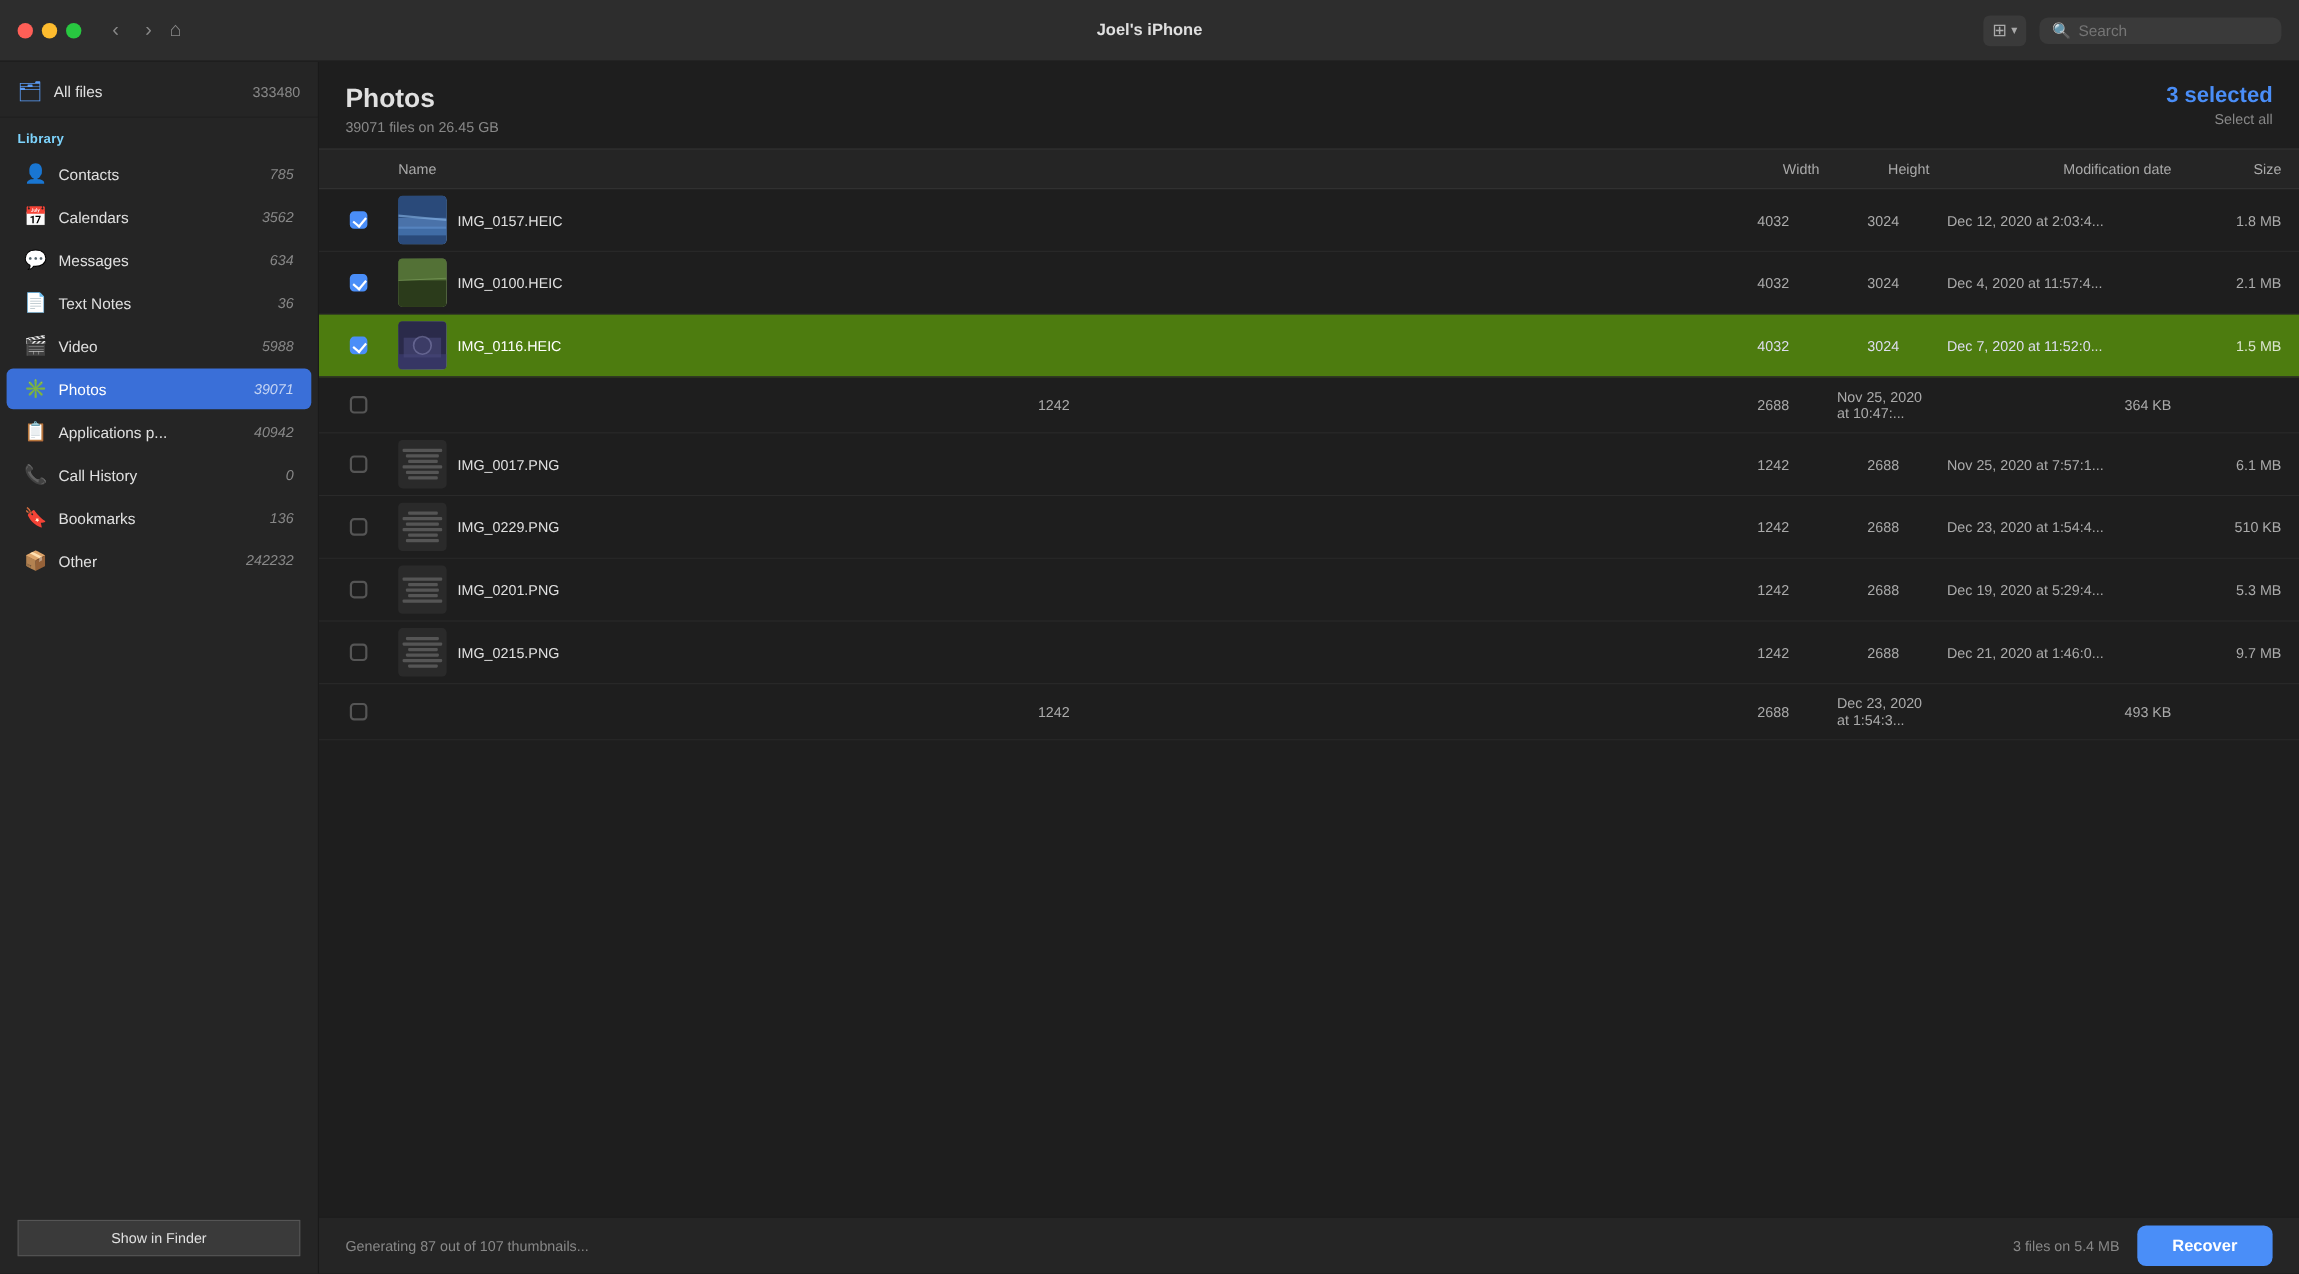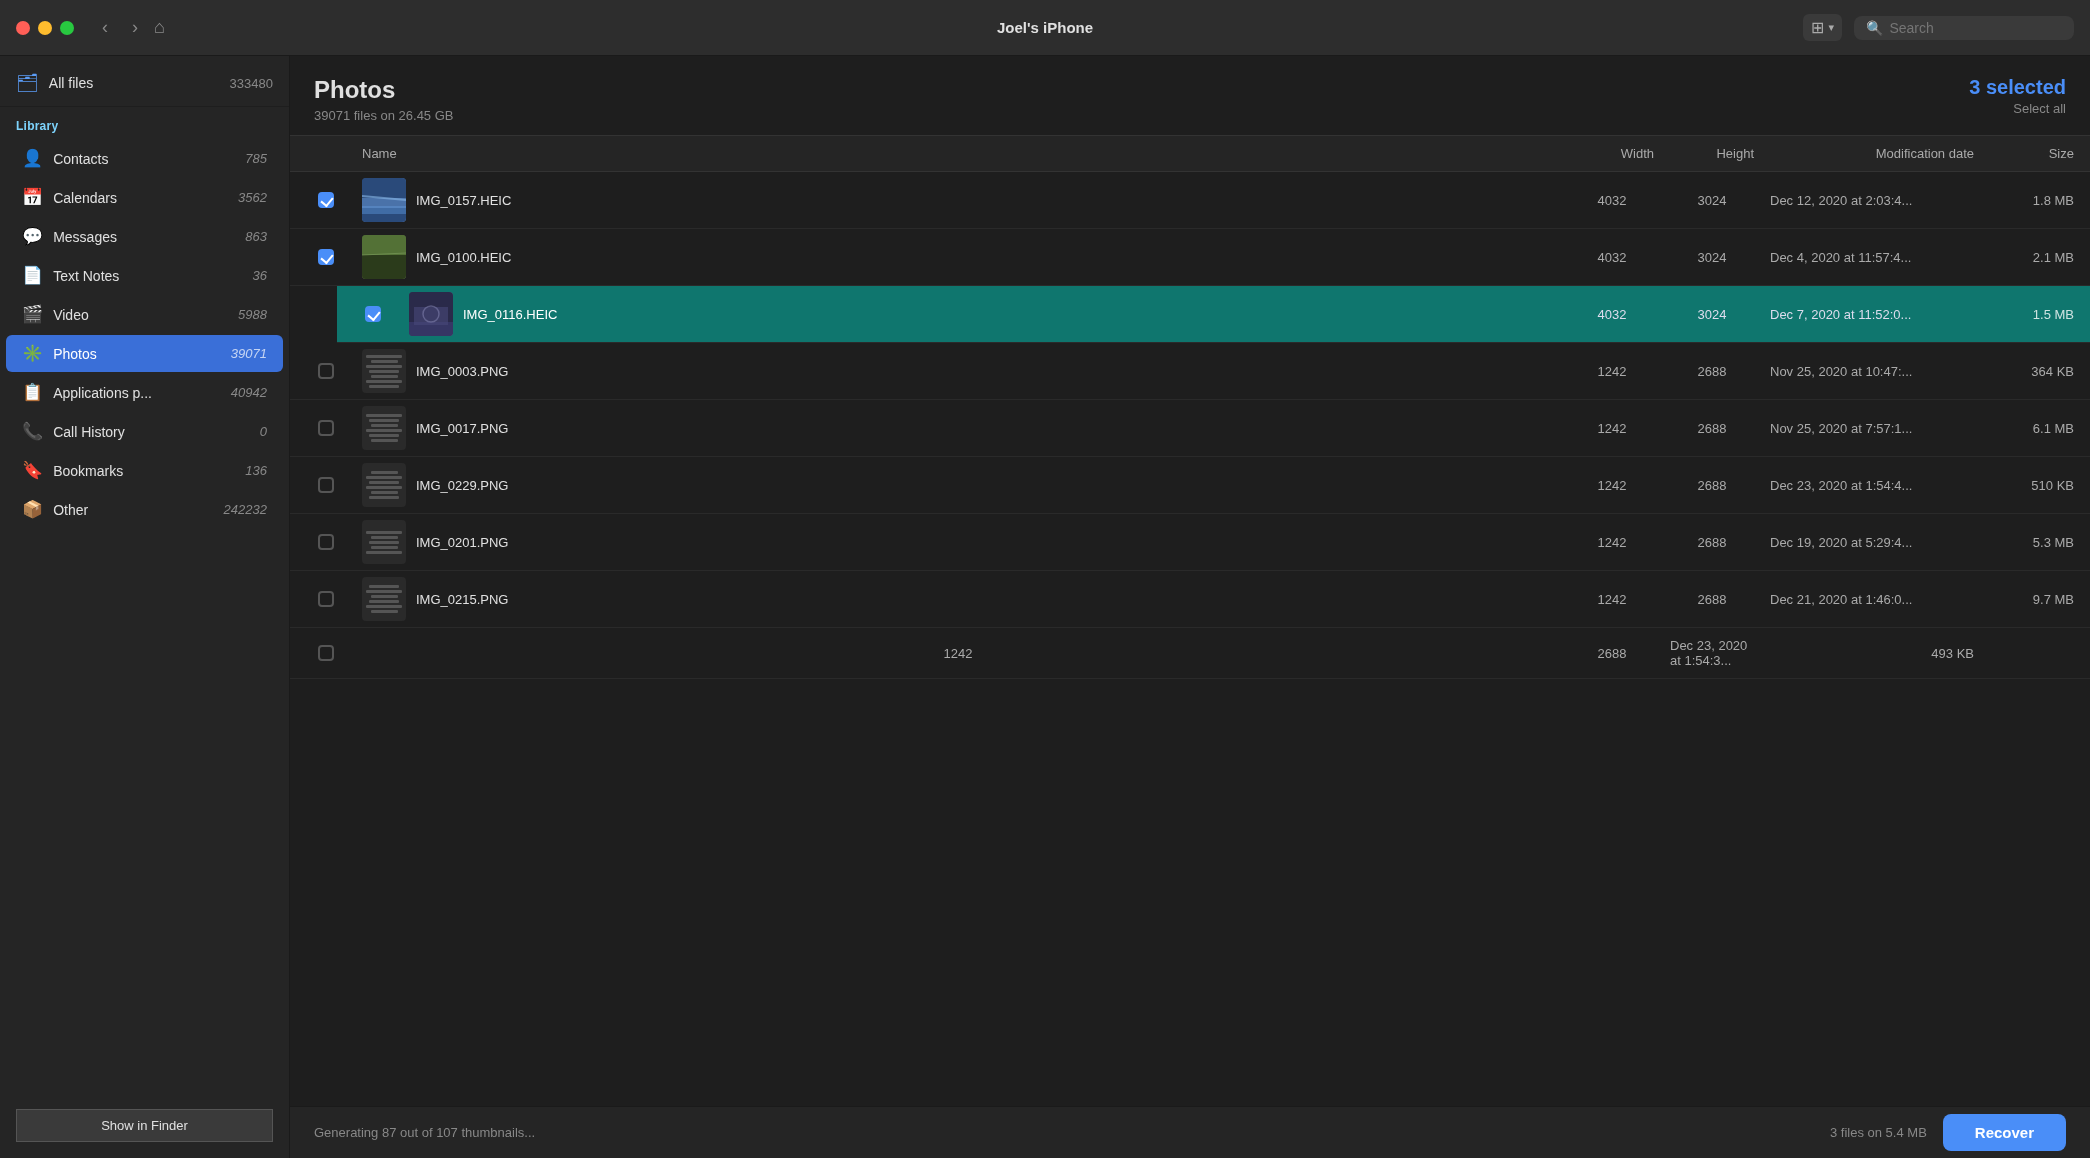--- a/index.html
+++ b/index.html
@@ -253,21 +253,21 @@
     .th.center { text-align: right; }
 
     .table-row {
       display: grid;
       grid-template-columns: 56px 1fr 100px 100px 220px 100px;
       border-bottom: 1px solid #2a2a2a;
       padding: 0 8px;
       align-items: center;
       cursor: pointer;
     }
-    .table-row.selected-row { background: #0f766e; margin-left: 47px; }
+    .table-row.selected-row { background: #4d7c0f; }
 
     .td {
       padding: 10px 8px;
       font-size: 13px;
       color: #e0e0e0;
     }
     .td.right { text-align: right; color: #aaa; }
     .td.center { text-align: center; }
     .td.muted { color: #aaa; }
 
@@ -441,21 +441,21 @@
       <span class="sidebar-item-count">785</span>
     </div>
     <div class="sidebar-item">
       <span class="sidebar-item-icon">📅</span>
       <span class="sidebar-item-label">Calendars</span>
       <span class="sidebar-item-count">3562</span>
     </div>
     <div class="sidebar-item">
       <span class="sidebar-item-icon">💬</span>
       <span class="sidebar-item-label">Messages</span>
-      <span class="sidebar-item-count">863</span>
+      <span class="sidebar-item-count">634</span>
     </div>
     <div class="sidebar-item">
       <span class="sidebar-item-icon">📄</span>
       <span class="sidebar-item-label">Text Notes</span>
       <span class="sidebar-item-count">36</span>
     </div>
     <div class="sidebar-item">
       <span class="sidebar-item-icon">🎬</span>
       <span class="sidebar-item-label">Video</span>
       <span class="sidebar-item-count">5988</span>
@@ -574,32 +574,20 @@
         <div class="td center">4032</div>
         <div class="td center">3024</div>
         <div class="td">Dec 7, 2020 at 11:52:0...</div>
         <div class="td right">1.5 MB</div>
       </div>
 
       <div class="table-row">
         <div class="row-checkbox-cell">
           <input type="checkbox" class="row-checkbox" style="">
         </div>
-        <div class="file-name-cell">
-          <div class="file-thumb thumb-png">
-            <div class="thumb-line w100"></div>
-            <div class="thumb-line w75"></div>
-            <div class="thumb-line w100"></div>
-            <div class="thumb-line w85"></div>
-            <div class="thumb-line w75"></div>
-            <div class="thumb-line w100"></div>
-            <div class="thumb-line w85"></div>
-          </div>
-          <span class="file-name-text">IMG_0003.PNG</span>
-        </div>
         <div class="td center muted">1242</div>
         <div class="td center muted">2688</div>
         <div class="td muted">Nov 25, 2020 at 10:47:...</div>
         <div class="td right">364 KB</div>
       </div>
 
       <div class="table-row">
         <div class="row-checkbox-cell">
           <input type="checkbox" class="row-checkbox" style="">
         </div>

